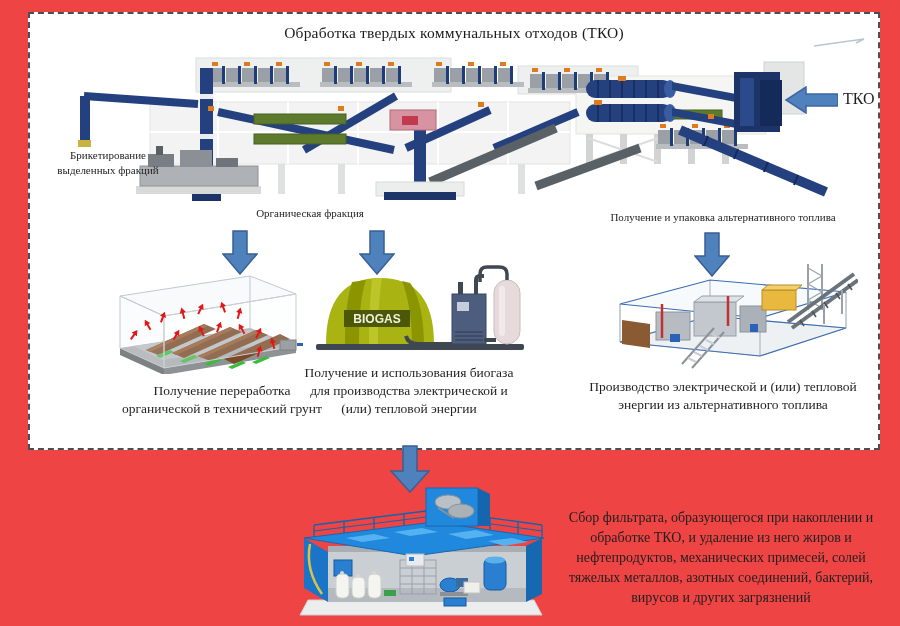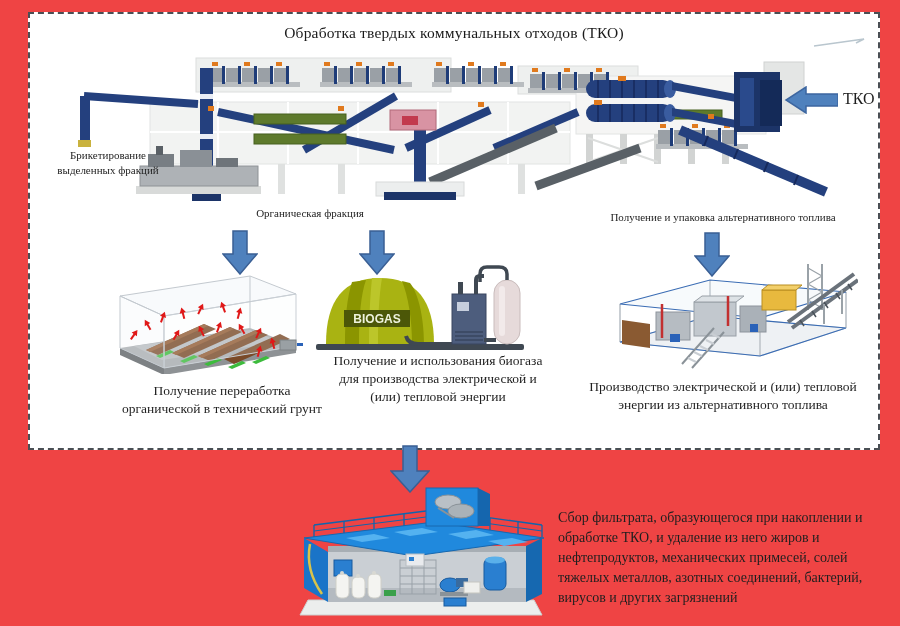--- a/index.html
+++ b/index.html
@@ -5,21 +5,21 @@
   * { margin:0; padding:0; box-sizing:border-box; }
   body { font-family:"Liberation Serif","DejaVu Serif",serif; background:#ffffff; }
   .page { position:relative; width:900px; height:626px; background:#ef4444; overflow:hidden; }
   .boundary { position:absolute; left:28px; top:12px; width:852px; height:438px;
               border:2px dashed #4a4f54; background:#ffffff; }
   .title { position:absolute; left:28px; top:24px; width:852px; text-align:center;
            font-size:15.5px; color:#1a1a1a; letter-spacing:.2px; }
   .lbl { position:absolute; font-size:11px; color:#1f1f1f; text-align:center; line-height:1.35; }
   .caption { position:absolute; font-size:13.5px; color:#1f1f1f; text-align:center; line-height:1.32; }
   .desc { position:absolute; left:558px; top:508px; width:326px; font-size:14px;
-          color:#1f1f1f; line-height:1.42; text-align:left; }
+          color:#1f1f1f; line-height:1.42; text-align:center; }
   .ill { position:absolute; }
   svg { display:block; }
   .tko-label { position:absolute; left:843px; top:90px; font-size:16px; color:#1f1f1f; }
 </style>
 </head>
 <body>
 
 <div class="page">
 
   <div class="boundary"></div>
@@ -269,21 +269,21 @@
       <path d="M78,94 l8,4 M84,88 l8,4 M90,82 l8,4 M96,76 l8,4 M102,70 l8,4" stroke="#c9ced3" stroke-width="2"></path>
 
       <line x1="52" y1="40" x2="52" y2="74" stroke="#c23030" stroke-width="2.5"></line>
       <line x1="118" y1="32" x2="118" y2="62" stroke="#c23030" stroke-width="2.5"></line>
       <rect x="60" y="70" width="10" height="8" fill="#2a62b8"></rect>
       <rect x="140" y="60" width="8" height="8" fill="#2a62b8"></rect>
     </svg>
   </div>
 
   <div class="caption" style="left:122px;top:382px;width:200px;">Получение переработка органической в технический грунт</div>
-  <div class="caption" style="left:300px;top:352px;width:218px;margin-left:29px;">Получение и использования биогаза для производства электрической и (или) тепловой энергии</div>
+  <div class="caption" style="left:300px;top:364px;width:218px;">Получение и использования биогаза для производства электрической и (или) тепловой энергии</div>
   <div class="caption" style="left:578px;top:378px;width:290px;">Производство электрической и (или) тепловой энергии из альтернативного топлива</div>
 
   <svg class="ill" style="left:390px;top:445px;" width="40" height="48" viewBox="0 0 40 48">
     <polygon points="13,1 27,1 27,26 39,26 20,47 1,26 13,26" fill="#4f81bd" stroke="#3a5f94" stroke-width="1.5"></polygon>
   </svg>
 
   <div class="ill" style="left:298px;top:482px;">
     <svg width="248" height="138" viewBox="0 0 248 138">
 
       <polygon points="10,118 236,118 244,133 2,133" fill="#eceeed" stroke="#cdd0cf"></polygon>

